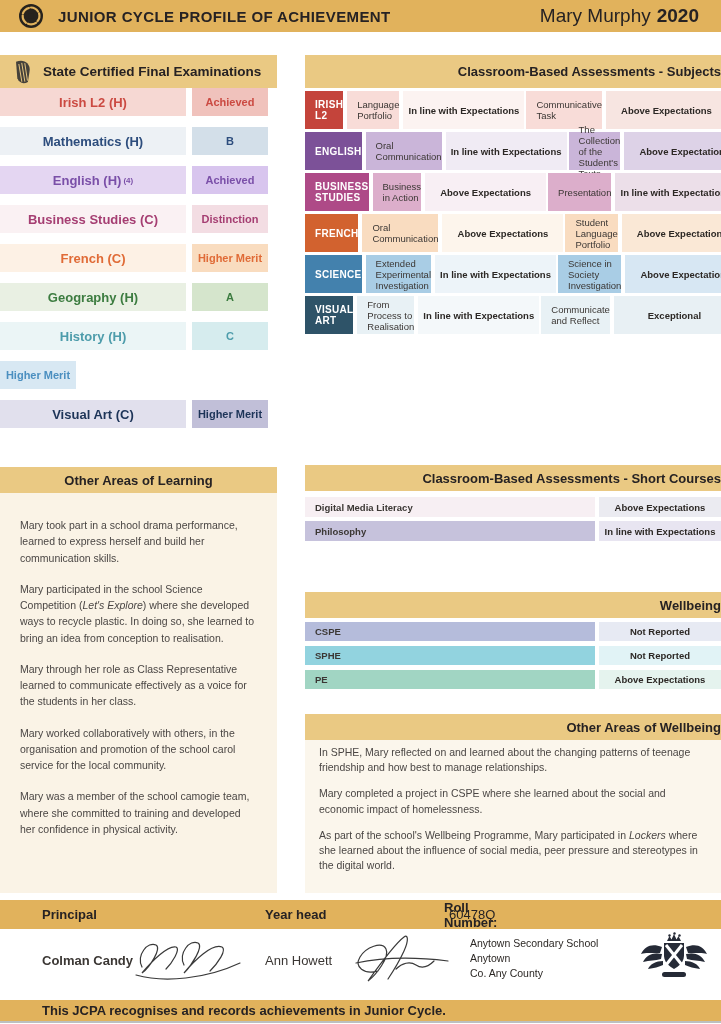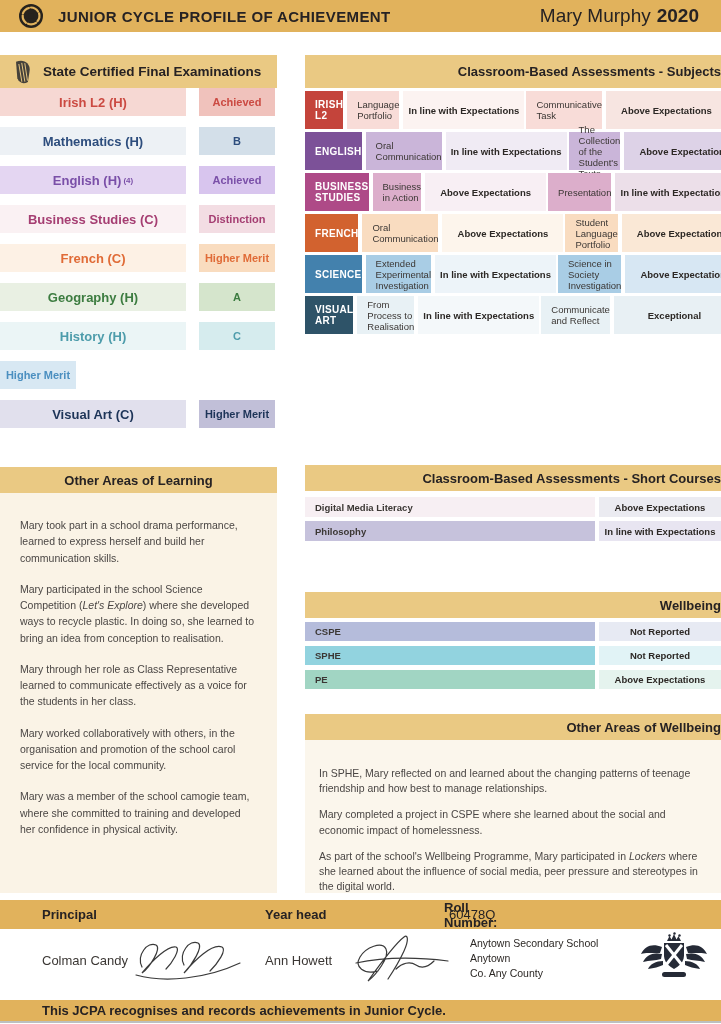--- a/index.html
+++ b/index.html
@@ -17,21 +17,21 @@
 
   
   .sec-head { position:absolute; background:#eac983; display:flex; align-items:center;
               font-size:13px; font-weight:800; color:#262223; }
   .sec-head.left-center { justify-content:center; }
   .sec-head.pad { padding-left:12px;justify-content:flex-end; }
 
   
   .exam-head { left:0; top:55px; width:277px; height:33px; padding-left:14px; gap:10px; font-size:13.5px; }
   .exam-rows { position:absolute; left:0; top:88px; width:277px; }
-  .exam-row { display:flex; gap:13px; height:28px; margin-bottom:11px; }
+  .exam-row { display:flex; gap:6px; height:28px; margin-bottom:11px; }
   .exam-row .lbl { width:186px; display:flex; align-items:center; justify-content:center;
                    font-size:13px; font-weight:700; background:var(--lb); color:var(--tc); }
   .exam-row .lbl sup { font-size:8px; margin-left:2px; }
   .exam-row .grd { width:76px; display:flex; align-items:center; justify-content:center;
                    font-size:11px; font-weight:700; background:var(--gb); color:var(--gc, var(--tc)); }
   .ex-irish { --lb:#f6d8d3; --gb:#f0c2bc; --tc:#cb4a42; }
   .ex-math  { --lb:#edf1f5; --gb:#d3dfe9; --tc:#2d4d7d; }
   .ex-eng   { --lb:#e4d6f2; --gb:#d8c5ee; --tc:#7a4fa8; }
   .ex-biz   { --lb:#faf1f3; --gb:#f3dde3; --tc:#a53e72; }
   .ex-fr    { --lb:#fdf1e5; --gb:#f9dcbf; --tc:#e06b37; }
@@ -81,34 +81,34 @@
   .wb-head { left:305px; top:592px; width:416px; height:26px; }
   .wb-rows { position:absolute; left:305px; top:622px; width:416px; }
   .wb-rows .flat-row { height:19px; margin-bottom:5px; }
   .wb-cspe { --tb:#b5bcdb; --db:#e7eaf3; }
   .wb-sphe { --tb:#92d3df; --db:#e1f3f6; }
   .wb-pe   { --tb:#a1d5c3; --db:#e5f3ee; }
 
   
   .oaw-head { left:305px; top:714px; width:416px; height:26px; }
   .oaw-body { position:absolute; left:305px; top:740px; width:416px; height:153px; background:#fbf6ec;
-              padding:26px 14px; }
+              padding:5px 14px; }
   .oaw-body .para { line-height:1.45; margin-bottom:11px; }
 
   
   .principal-bar { position:absolute; left:0; top:900px; width:721px; height:29px; background:#e1b25c; }
   .principal-bar span { position:absolute; top:0; height:29px; display:flex; align-items:center;
                         font-size:13px; font-weight:800; }
   .pb-principal { left:42px; }
   .pb-yearhead { left:265px; }
   .pb-roll { left:444px; }
   .pb-roll i { font-style:normal; font-weight:400; margin-left:5px; }
   .sig-band { position:absolute; left:0; top:929px; width:721px; height:62px; background:#ffffff; }
   .sig-name { position:absolute; font-size:13px; color:#3b3734; }
-  .sig-name.n1 { left:42px; top:24px; }
+  .sig-name.n1 { left:42px; top:24px;font-weight:bold; }
   .sig-name.n2 { left:265px; top:24px; }
   .sig-svg { position:absolute; }
   .sig-svg.s1 { left:128px; top:4px; }
   .sig-svg.s2 { left:344px; top:2px; }
   .school-block { position:absolute; left:470px; top:7px; font-size:10.5px; font-weight:500;
                   line-height:1.45; color:#2c2825; }
   .crest { position:absolute; left:638px; top:2px; }
   .footer-bar { position:absolute; left:0; top:1000px; width:721px; height:21px; background:#e1b25c;
                 display:flex; align-items:center; padding-left:42px; font-size:13px; font-weight:800; }
   .footer-strip { position:absolute; left:0; top:1021px; width:721px; height:2px; background:#bcc0c0; }

